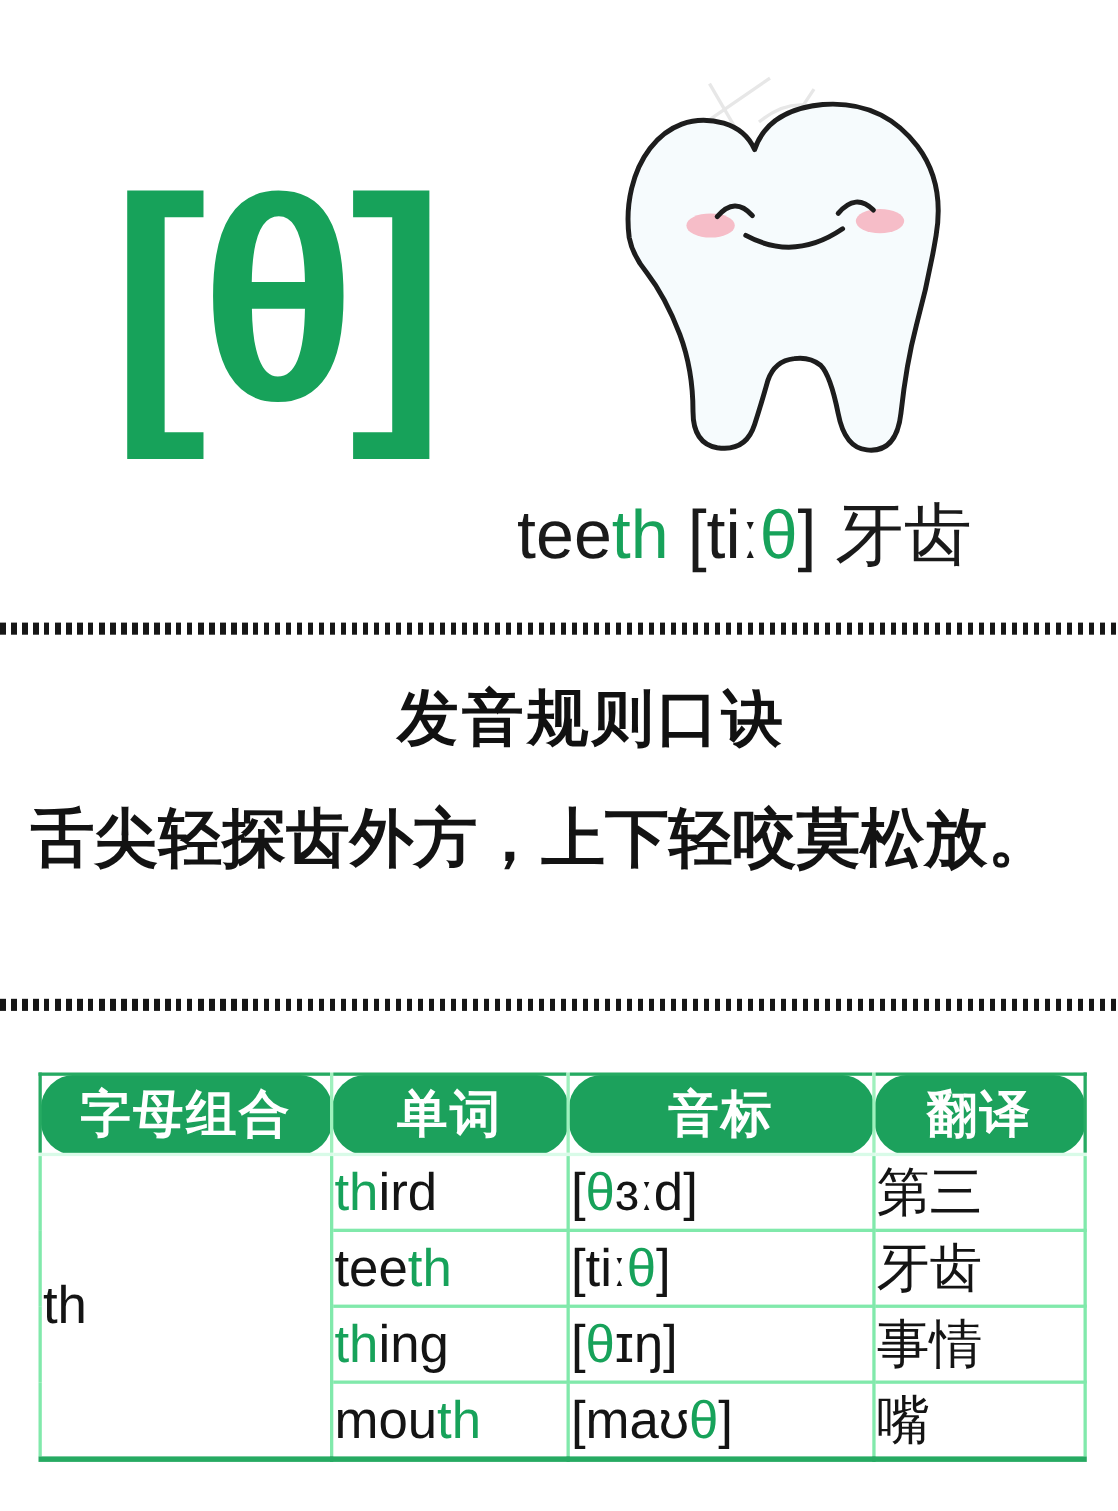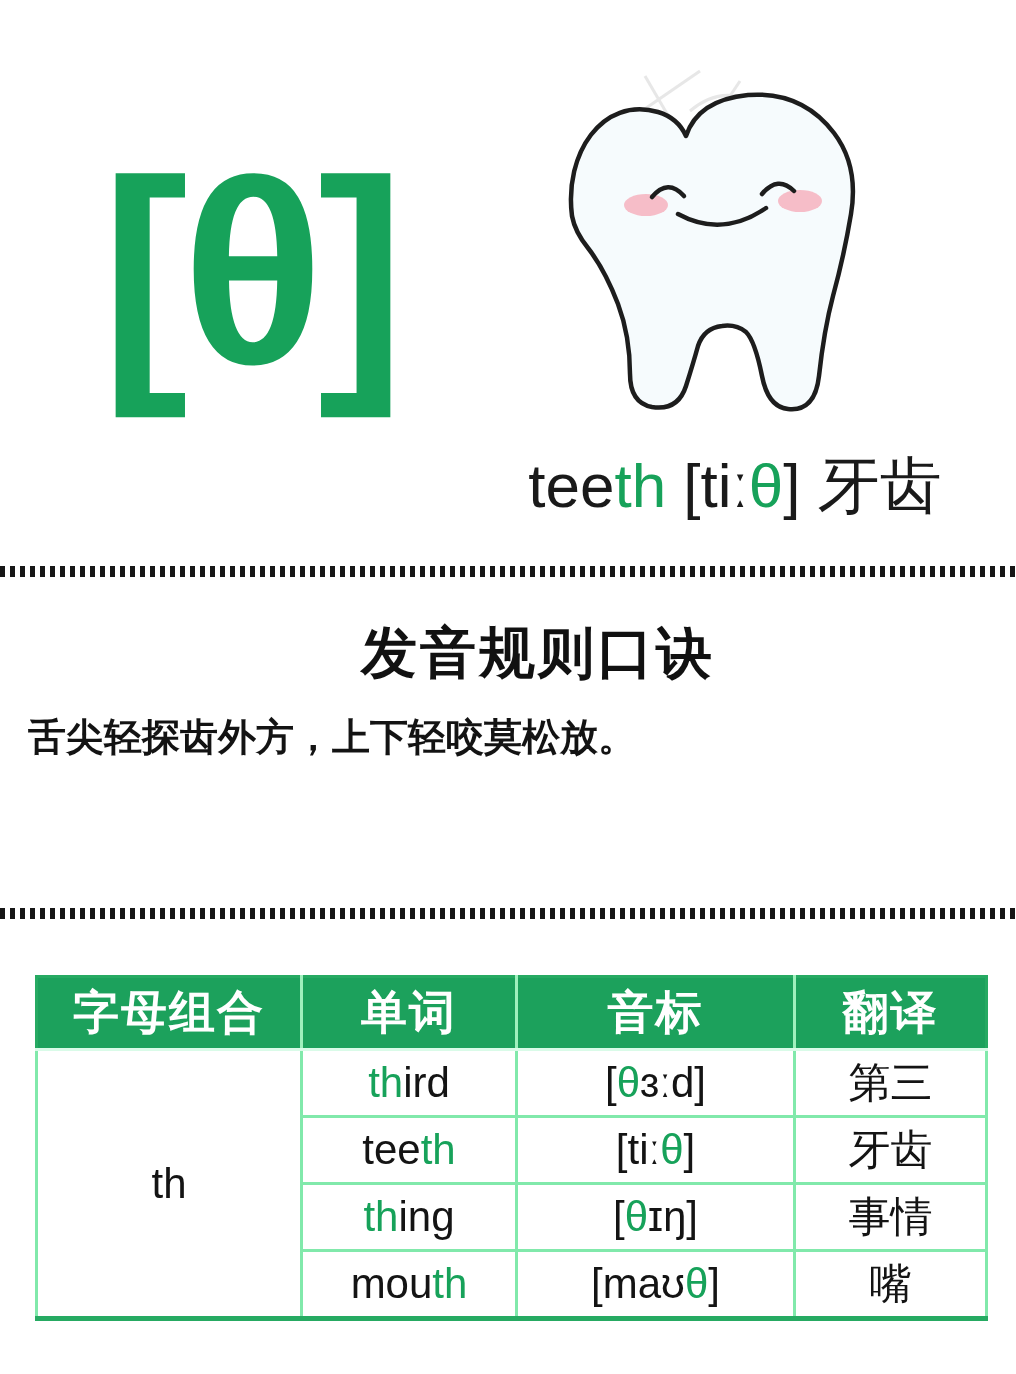--- a/index.html
+++ b/index.html
@@ -11,21 +11,21 @@
   .phoneme{
     position:absolute;left:80px;top:118px;width:340px;height:310px;
     display:flex;align-items:center;justify-content:center;
     font-size:262px;font-weight:700;color:#17a25a;line-height:1;
     letter-spacing:-6px;
   }
   
   .tooth-wrap{position:absolute;left:550px;top:66px;width:340px;height:368px;}
   
   .caption{
-    position:absolute;left:470px;top:446px;width:530px;text-align:center;
+    position:absolute;left:470px;top:446px;width:530px;
     font-size:62px;line-height:80px;white-space:nowrap;color:#1a1a1a;
   }
   .caption .latin{font-family:"Liberation Sans",sans-serif;}
   .caption .cjk{font-family:"DejaVu Serif","Liberation Serif",serif;}
   .g{color:#17a25a;}
   
   .dotted{
     position:absolute;left:0;right:0;height:11px;
     background-image:repeating-linear-gradient(90deg,#161616 0px,#161616 5px,rgba(0,0,0,0) 5px,rgba(0,0,0,0) 10px);
   }
@@ -34,44 +34,44 @@
   
   .rhyme-title{
     position:absolute;left:0;top:616px;width:1016px;text-align:center;
     font-size:56px;font-weight:800;color:#111;
     font-family:"Liberation Sans",sans-serif;letter-spacing:3px;
     transform:translateX(30px);
   }
   .rhyme-line{
     position:absolute;left:28px;width:960px;
     font-family:"DejaVu Serif","Liberation Serif",serif;font-weight:700;
-    font-size:38px;color:#131313;white-space:nowrap;
+    font-size:58px;color:#131313;white-space:nowrap;margin-top:12px;
   }
   .rhyme-line.l1{top:712px;}
   .rhyme-line.l2{top:804px;}
   
   table.words{
     position:absolute;left:35px;top:975px;width:950px;
     border-collapse:collapse;table-layout:fixed;
     border:3px solid #26aa62;border-bottom-width:5px;
   }
   table.words col.c1{width:265px;}
   table.words col.c2{width:215px;}
   table.words col.c3{width:278px;}
   table.words col.c4{width:192px;}
   table.words th{
     height:68px;background:#1ca15c;color:#ffffff;
     font-family:"DejaVu Serif","Liberation Serif",serif;font-weight:700;
     font-size:46px;border-left:3px solid #9ff0bd;border-bottom:3px solid #d9fbe8;
-    text-align:center;vertical-align:middle;letter-spacing:2px;
+    text-align:center;vertical-align:middle;letter-spacing:2px;border-radius:31px;
   }
   table.words th:first-child{border-left:none;}
   table.words td{
     height:62px;border:3px solid #81e9ab;background:#ffffff;
-    text-align:center;vertical-align:middle;font-size:42px;color:#141414;
+    vertical-align:middle;font-size:48px;color:#141414;
   }
   td.letter{font-family:"Liberation Sans",sans-serif;font-size:46px;}
   td.word,td.ipa{font-family:"Liberation Sans",sans-serif;}
   td.trans{font-family:Liberation Sans, sans-serif;font-size:42px;}
 </style>
 </head>
 <body>
 
 <div class="page">
 

